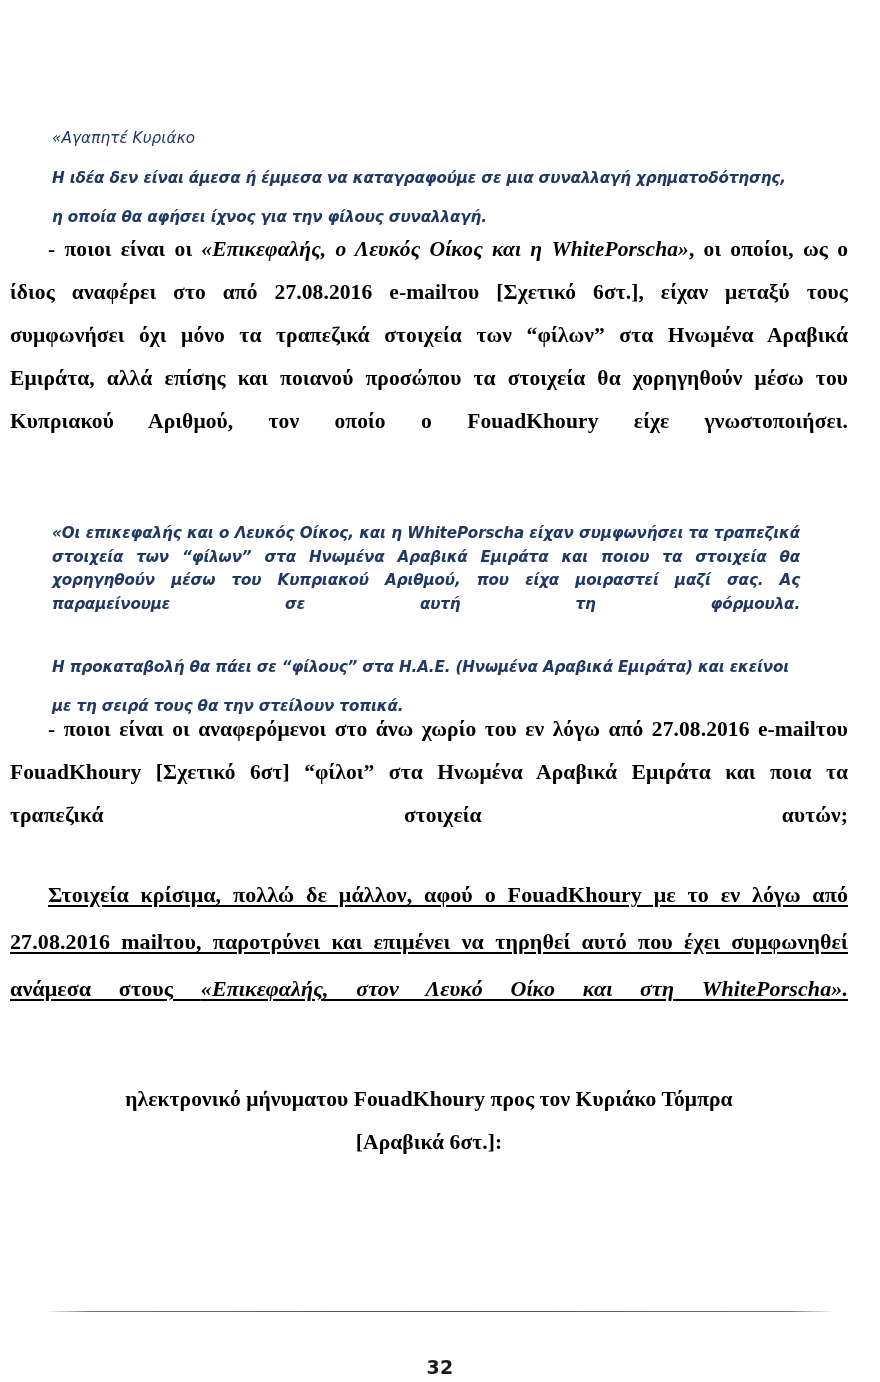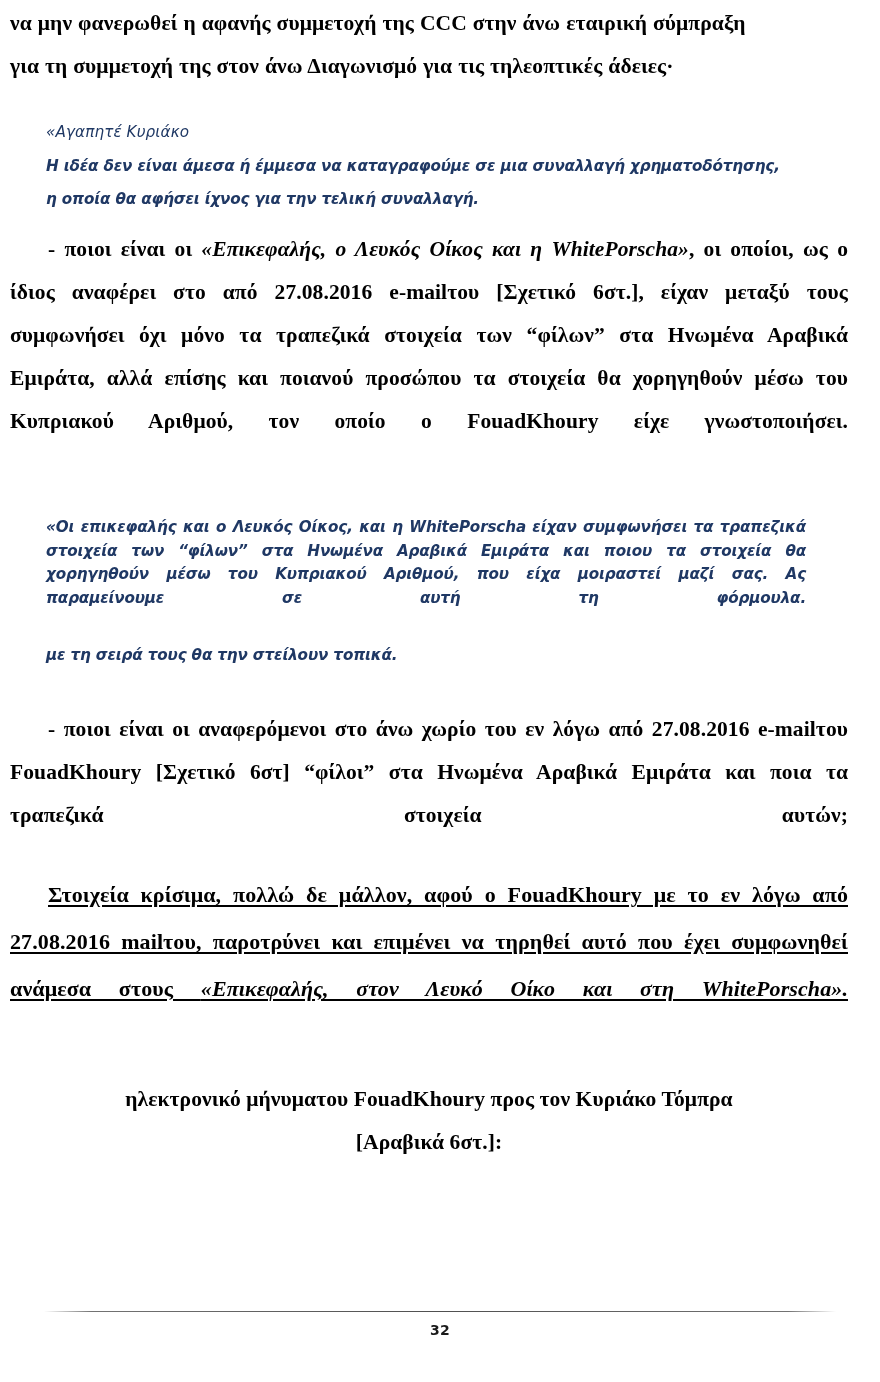--- a/index.html
+++ b/index.html
@@ -62,21 +62,21 @@
     line-height: 23.5px;
     font-style: italic;
     font-weight: bold;
     letter-spacing: -0.15px;
   }
   .quote .salutation {
     font-weight: normal;
     letter-spacing: 0.1px;
   }
   .quote p {
-    margin: 10px;
+    margin: 16px;
     font-style: italic;
   }
   .quote p.j {
     text-align: justify;
   }
   .quote p.j::after {
     content: "";
     display: inline-block;
     width: 100%;
   }
@@ -124,58 +124,58 @@
        rgba(120,120,120,0) 0%,
        rgba(90,90,90,0.85) 6%,
        rgba(70,70,70,0.95) 50%,
        rgba(90,90,90,0.85) 94%,
        rgba(120,120,120,0) 100%);
   }
   .page-number {
     position: absolute;
     left: 0;
     width: 880px;
-    top: 1322px;
+    top: 1356px;
     text-align: center;
     font-family: "DejaVu Sans", "Liberation Sans", sans-serif;
-    font-size: 14px;
+    font-size: 19px;
     font-weight: 600;
     color: #1a1a1a;
     letter-spacing: 0.3px;
   }
 
   
   #par-intro      { top: 2px; }
   #quote-one      { top: 111px; }
   #par-questions  { top: 228px; }
   #quote-two      { top: 506px; }
   #par-who        { top: 708px; }
   #par-emphasis   { top: 871px; }
   #par-closing    { top: 1078px; }
 </style>
 </head>
 <body>
 
 <div class="page">
 
   <div class="body-par" id="par-intro">
-    <span>να μην φανερωθεί η αφανής  συμμετοχή  της CCC στην άνω εταιρική σύμπραξη</span><br>
-    <span>για  τη συμμετοχή  της  στον άνω Διαγωνισμό για τις  τηλεοπτικές άδειες·</span>
+    <br>
   </div>
 
   <div class="quote" id="quote-one">
     <p class="salutation">«Αγαπητέ Κυριάκο</p>
     <p>Η ιδέα δεν είναι άμεσα ή έμμεσα να καταγραφούμε  σε μια συναλλαγή χρηματοδότησης,</p>
-    <p>η οποία θα αφήσει ίχνος  για την τελική συναλλαγή.</p>
+    <p>η οποία θα αφήσει ίχνος  για την φίλους συναλλαγή.</p>
   </div>
 
   <div class="body-par just" id="par-questions"><span class="indent"></span><span>-  ποιοι  είναι  οι  </span><i>«Επικεφαλής, ο Λευκός Οίκος   και  η  WhitePorscha»</i><span>, οι οποίοι, ως  ο ίδιος αναφέρει στο από 27.08.2016 e-mailτου [Σχετικό 6στ.], είχαν μεταξύ   τους συμφωνήσει όχι μόνο τα τραπεζικά στοιχεία των “φίλων” στα Ηνωμένα Αραβικά Εμιράτα, αλλά  επίσης  και ποιανού προσώπου τα στοιχεία θα χορηγηθούν  μέσω  του  Κυπριακού  Αριθμού,  τον  οποίο  ο  FouadKhoury  είχε γνωστοποιήσει.</span></div>
 
   <div class="quote" id="quote-two">
     <p class="j">«Οι επικεφαλής  και ο Λευκός Οίκος, και η WhitePorscha είχαν συμφωνήσει τα τραπεζικά στοιχεία των “φίλων” στα Ηνωμένα Αραβικά Εμιράτα και ποιου τα στοιχεία θα χορηγηθούν  μέσω  του  Κυπριακού  Αριθμού,  που  είχα  μοιραστεί  μαζί  σας.  Ας παραμείνουμε σε  αυτή τη φόρμουλα.</p>
+    <p>Η προκαταβολή θα πάει σε “φίλους” στα Η.Α.Ε. (Ηνωμένα Αραβικά Εμιράτα) και εκείνοι</p>
     <p>με τη σειρά τους θα την στείλουν τοπικά.</p>
   </div>
 
   <div class="body-par just" id="par-who"><span class="indent"></span><span>-  ποιοι είναι οι  αναφερόμενοι στο άνω  χωρίο του  εν λόγω από 27.08.2016 e-mailτου FouadKhoury [Σχετικό 6στ] “φίλοι” στα Ηνωμένα Αραβικά Εμιράτα και ποια τα  τραπεζικά στοιχεία αυτών;</span></div>
 
   <div class="emph just" id="par-emphasis"><span class="indent"></span><span class="u">Στοιχεία κρίσιμα, πολλώ δε μάλλον, αφού ο  FouadKhoury με  το εν λόγω από 27.08.2016 mailτου, παροτρύνει και επιμένει να τηρηθεί αυτό που έχει συμφωνηθεί ανάμεσα στους </span><i class="u">«Επικεφαλής, στον  Λευκό Οίκο  και στη WhitePorscha».</i></div>
 
   <div class="centered" id="par-closing">
     <div>ηλεκτρονικό  μήνυματου FouadKhoury προς τον Κυριάκο Τόμπρα</div>
     <div>[Αραβικά 6στ.]:</div>

